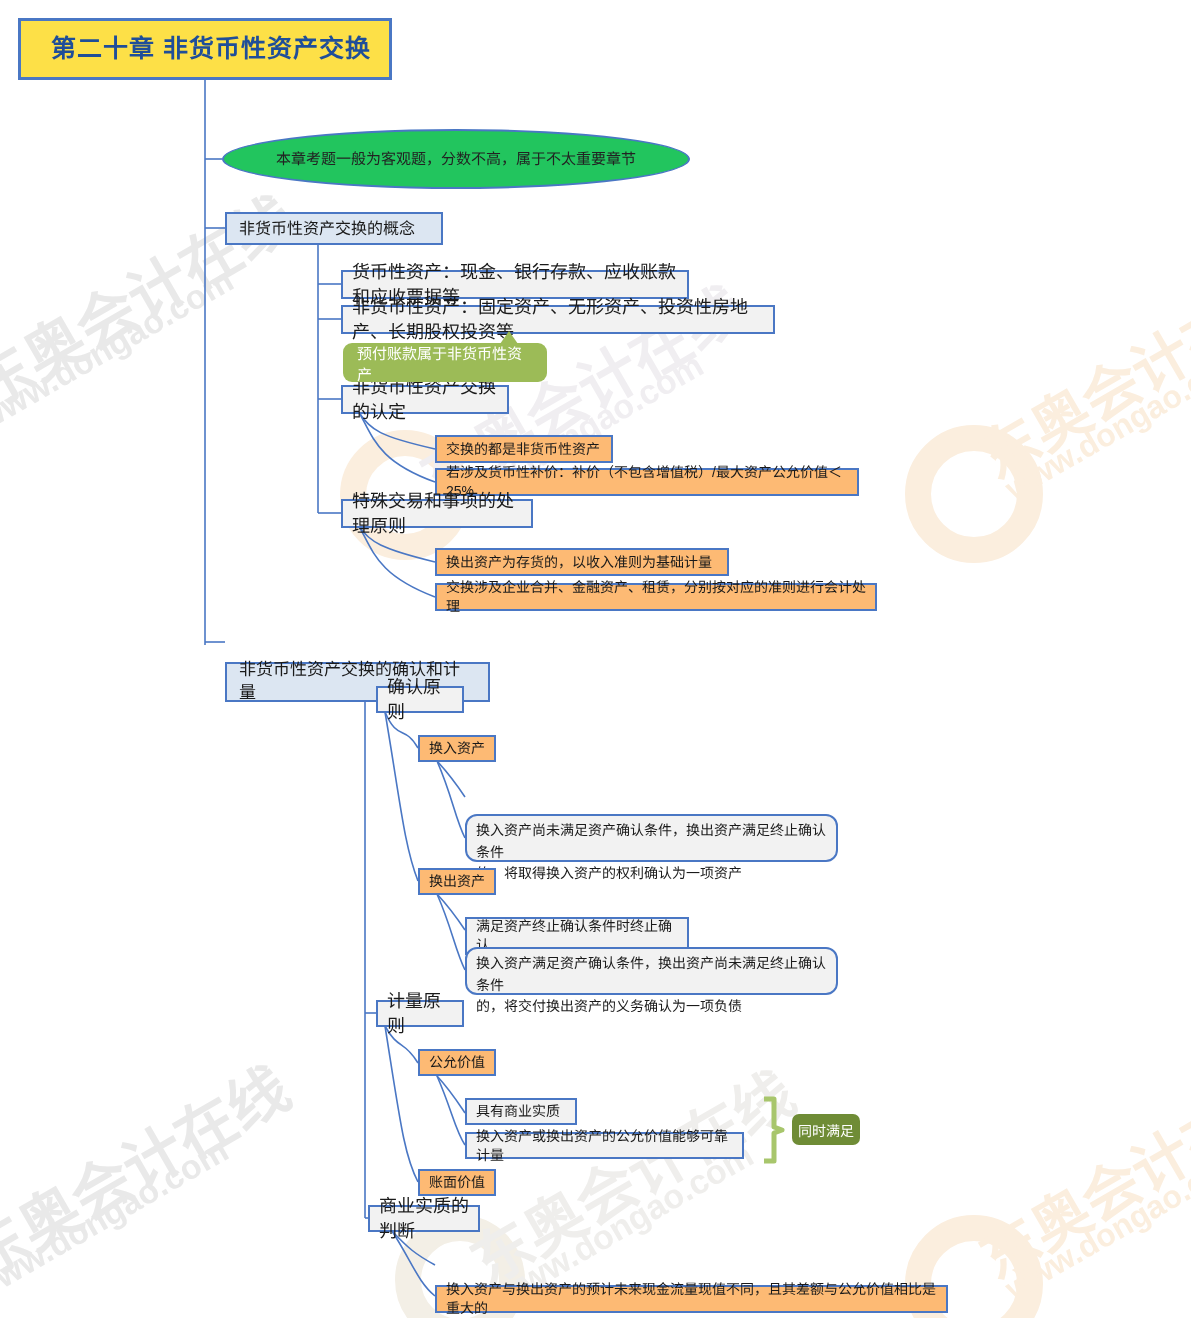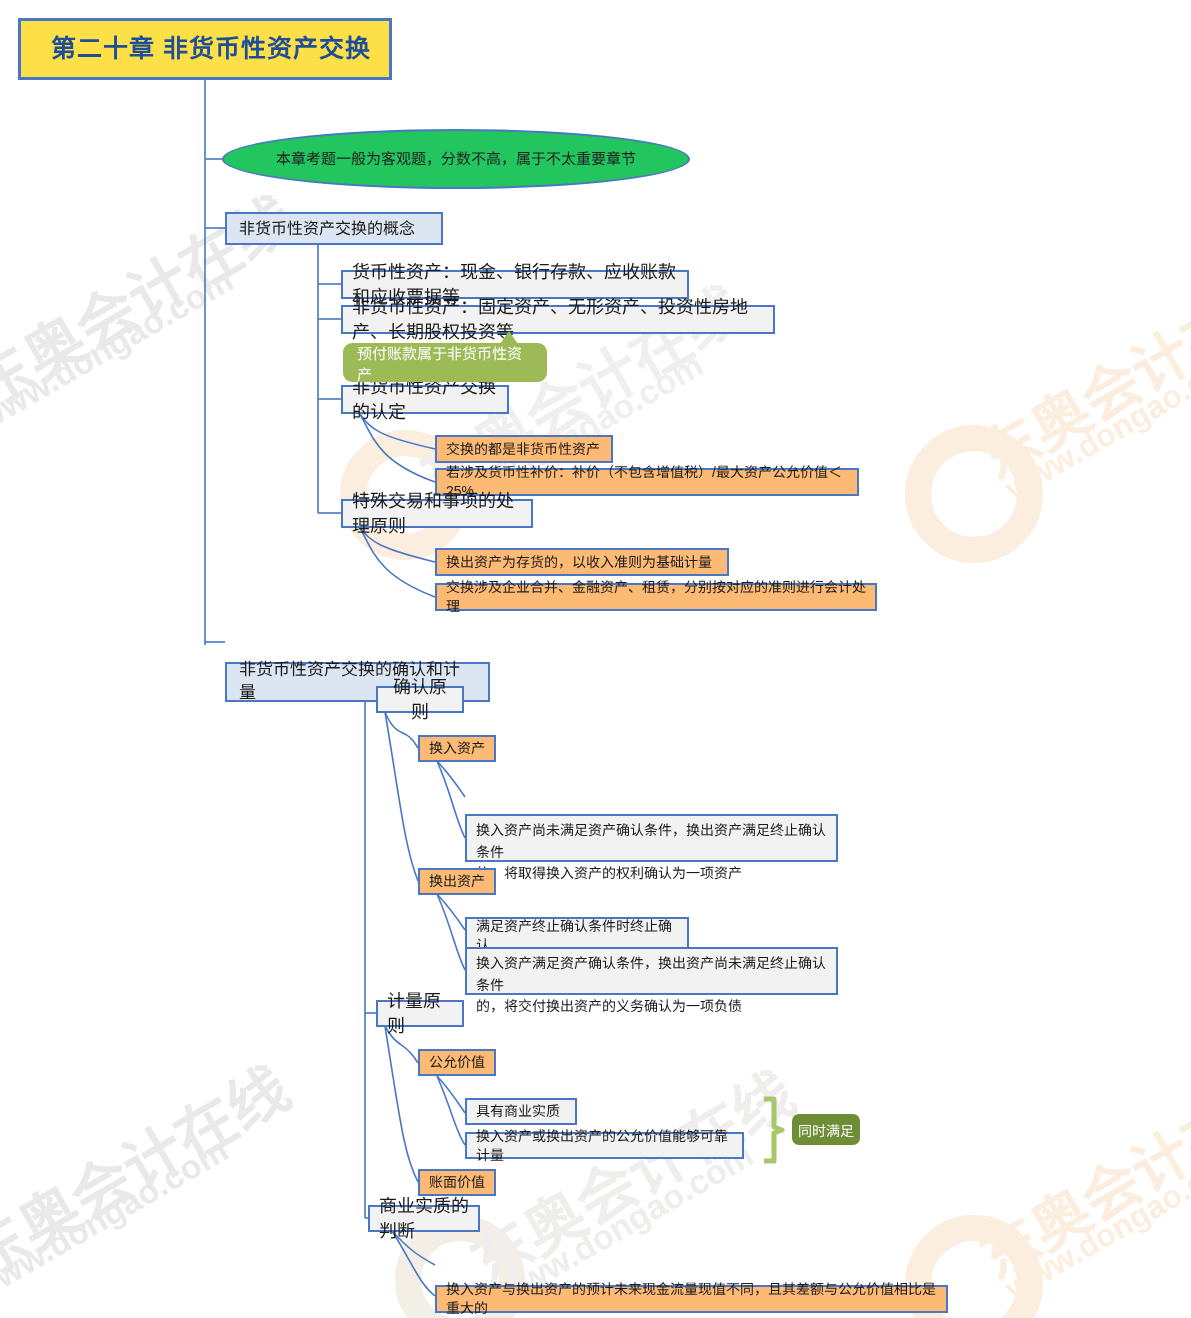--- a/index.html
+++ b/index.html
@@ -42,21 +42,21 @@
     left:222px;top:129px;width:468px;height:60px;
     border:2px solid #4a77c4;background:#22c55e;border-radius:50%;
     font-size:15px;color:#222;justify-content:center;
   }
   .lvl2{
     background:#dce6f2;border:2px solid #4a77c4;font-size:16px;padding:0 12px;
   }
   .lvl3{background:#f2f2f2;border:2px solid #4a77c4;font-size:18px;padding:0 9px;}
   .lvl4{background:#fdba74;border:2px solid #4a77c4;font-size:14px;padding:0 9px;}
   .lvl5{background:#f2f2f2;border:2px solid #4a77c4;font-size:14px;padding:0 9px;}
-  .multi{align-items:flex-start;padding-top:4px;line-height:1.55;}
+  .multi{align-items:flex-start;padding-top:4px;line-height:1.55;border-radius:12px;}
 
   .callout{
     position:absolute;z-index:3;box-sizing:border-box;
     background:#9cbb57;border-radius:9px;color:#ffffff;font-size:15px;
     display:flex;align-items:center;padding:0 14px;
   }
   .callout-tail{
     position:absolute;z-index:3;width:0;height:0;
     border-left:9px solid transparent;border-right:9px solid transparent;
     border-bottom:13px solid #9cbb57;
@@ -185,21 +185,21 @@
   </div>
 
   <div class="node lvl4" style="left:435px;top:583px;width:442px;height:28px;">
     <span>交换涉及企业合并、金融资产、租赁，分别按对应的准则进行会计处理</span>
   </div>
 
   <div class="node lvl2" style="left:225px;top:622px;width:265px;height:40px;font-size:17px;margin-top:40px;">
     <span>非货币性资产交换的确认和计量</span>
   </div>
 
-  <div class="node lvl3" style="left:376px;top:686px;width:88px;height:27px;text-align:center;">
+  <div class="node lvl3" style="left:376px;top:686px;width:88px;height:27px;">
     <span>确认原则</span>
   </div>
 
   <div class="node lvl4" style="left:418px;top:735px;width:78px;height:27px;">
     <span>换入资产</span>
   </div>
 
 
   <div class="node lvl5 multi" style="left:465px;top:814px;width:373px;height:48px;flex-direction:column;">
     <span>换入资产尚未满足资产确认条件，换出资产满足终止确认条件</span>

